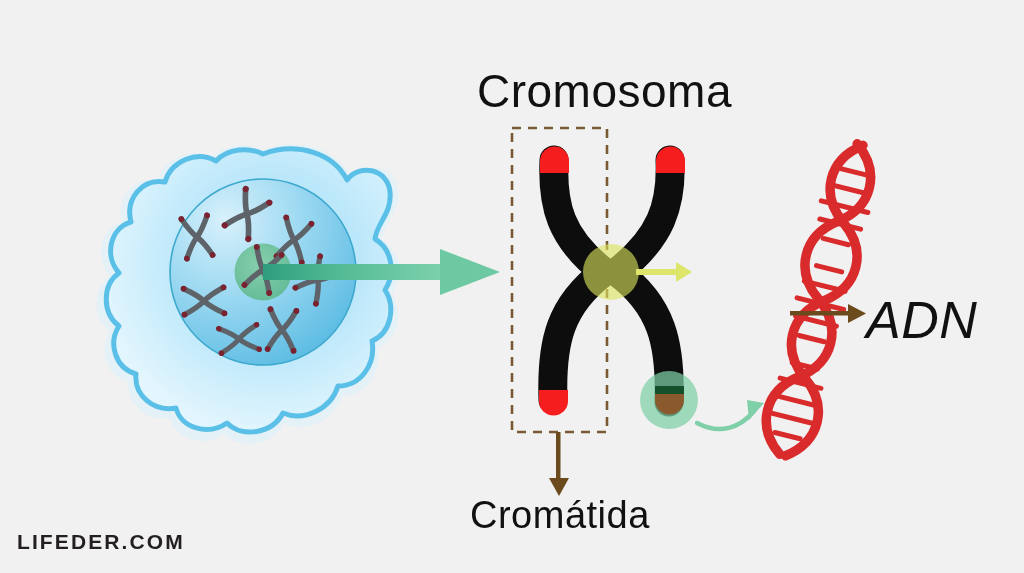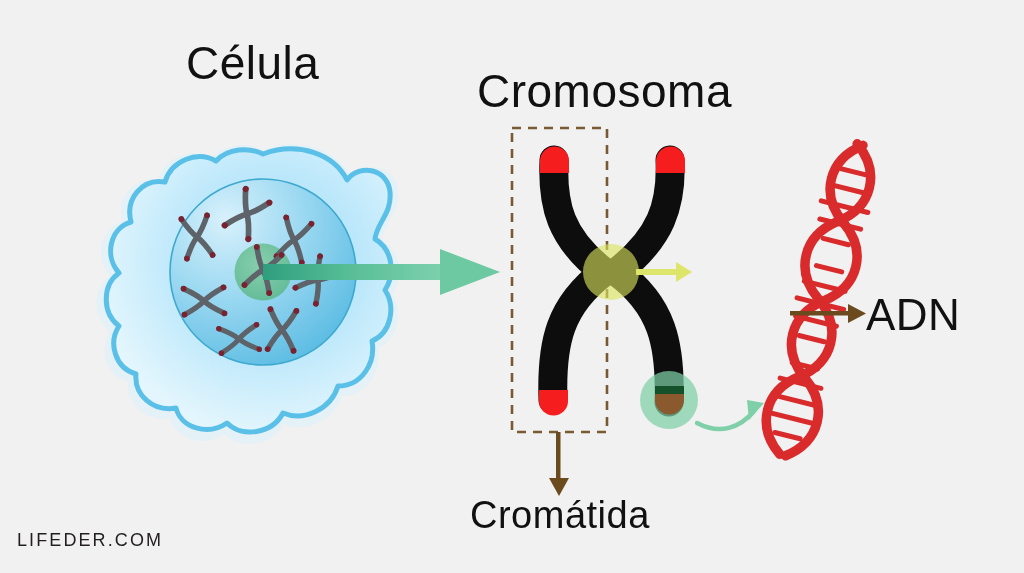--- a/index.html
+++ b/index.html
@@ -41,31 +41,32 @@
     font-size: 46px;
   }
   #label-cromatida {
     left: 470px;
     top: 494px;
     font-size: 38px;
   }
   #label-adn {
     left: 866px;
     top: 290px;
-    font-size: 44px;
+    font-size: 52px;
+    font-style: italic;
   }
   #watermark {
     position: absolute;
     left: 17px;
     top: 530px;
-    font-size: 18px;
+    font-size: 21px;
     letter-spacing: 2.1px;
     color: #231f20;
     font-family: "Liberation Sans", sans-serif;
-    font-weight: 400;
+    font-weight: 700;
   }
 </style>
 </head>
 <body>
 
 <div id="canvas">
 
   <svg class="layer" viewBox="0 0 1024 573" xmlns="http://www.w3.org/2000/svg">
     <defs>
       <radialGradient id="cytoGrad" cx="58%" cy="40%" r="62%">
@@ -231,21 +232,20 @@
                C 798,322 798,358 828,380
                C 858,402 858,438 828,460" fill="none" stroke="#d92b2b" stroke-width="9.5" stroke-linecap="round"></path>
     </g>
 
     <g>
       <rect x="790" y="311" width="62" height="4.5" fill="#6b4a1d"></rect>
       <polygon points="848,304 866,313.5 848,323" fill="#6b4a1d"></polygon>
     </g>
   </svg>
 
-  <div class="label" id="label-celula">Célula</div>
 
   <div class="label" id="label-cromosoma">Cromosoma</div>
 
   <div class="label" id="label-cromatida">Cromátida</div>
 
   <div class="label" id="label-adn">ADN</div>
 
   <div id="watermark">LIFEDER.COM</div>
 
 </div>

